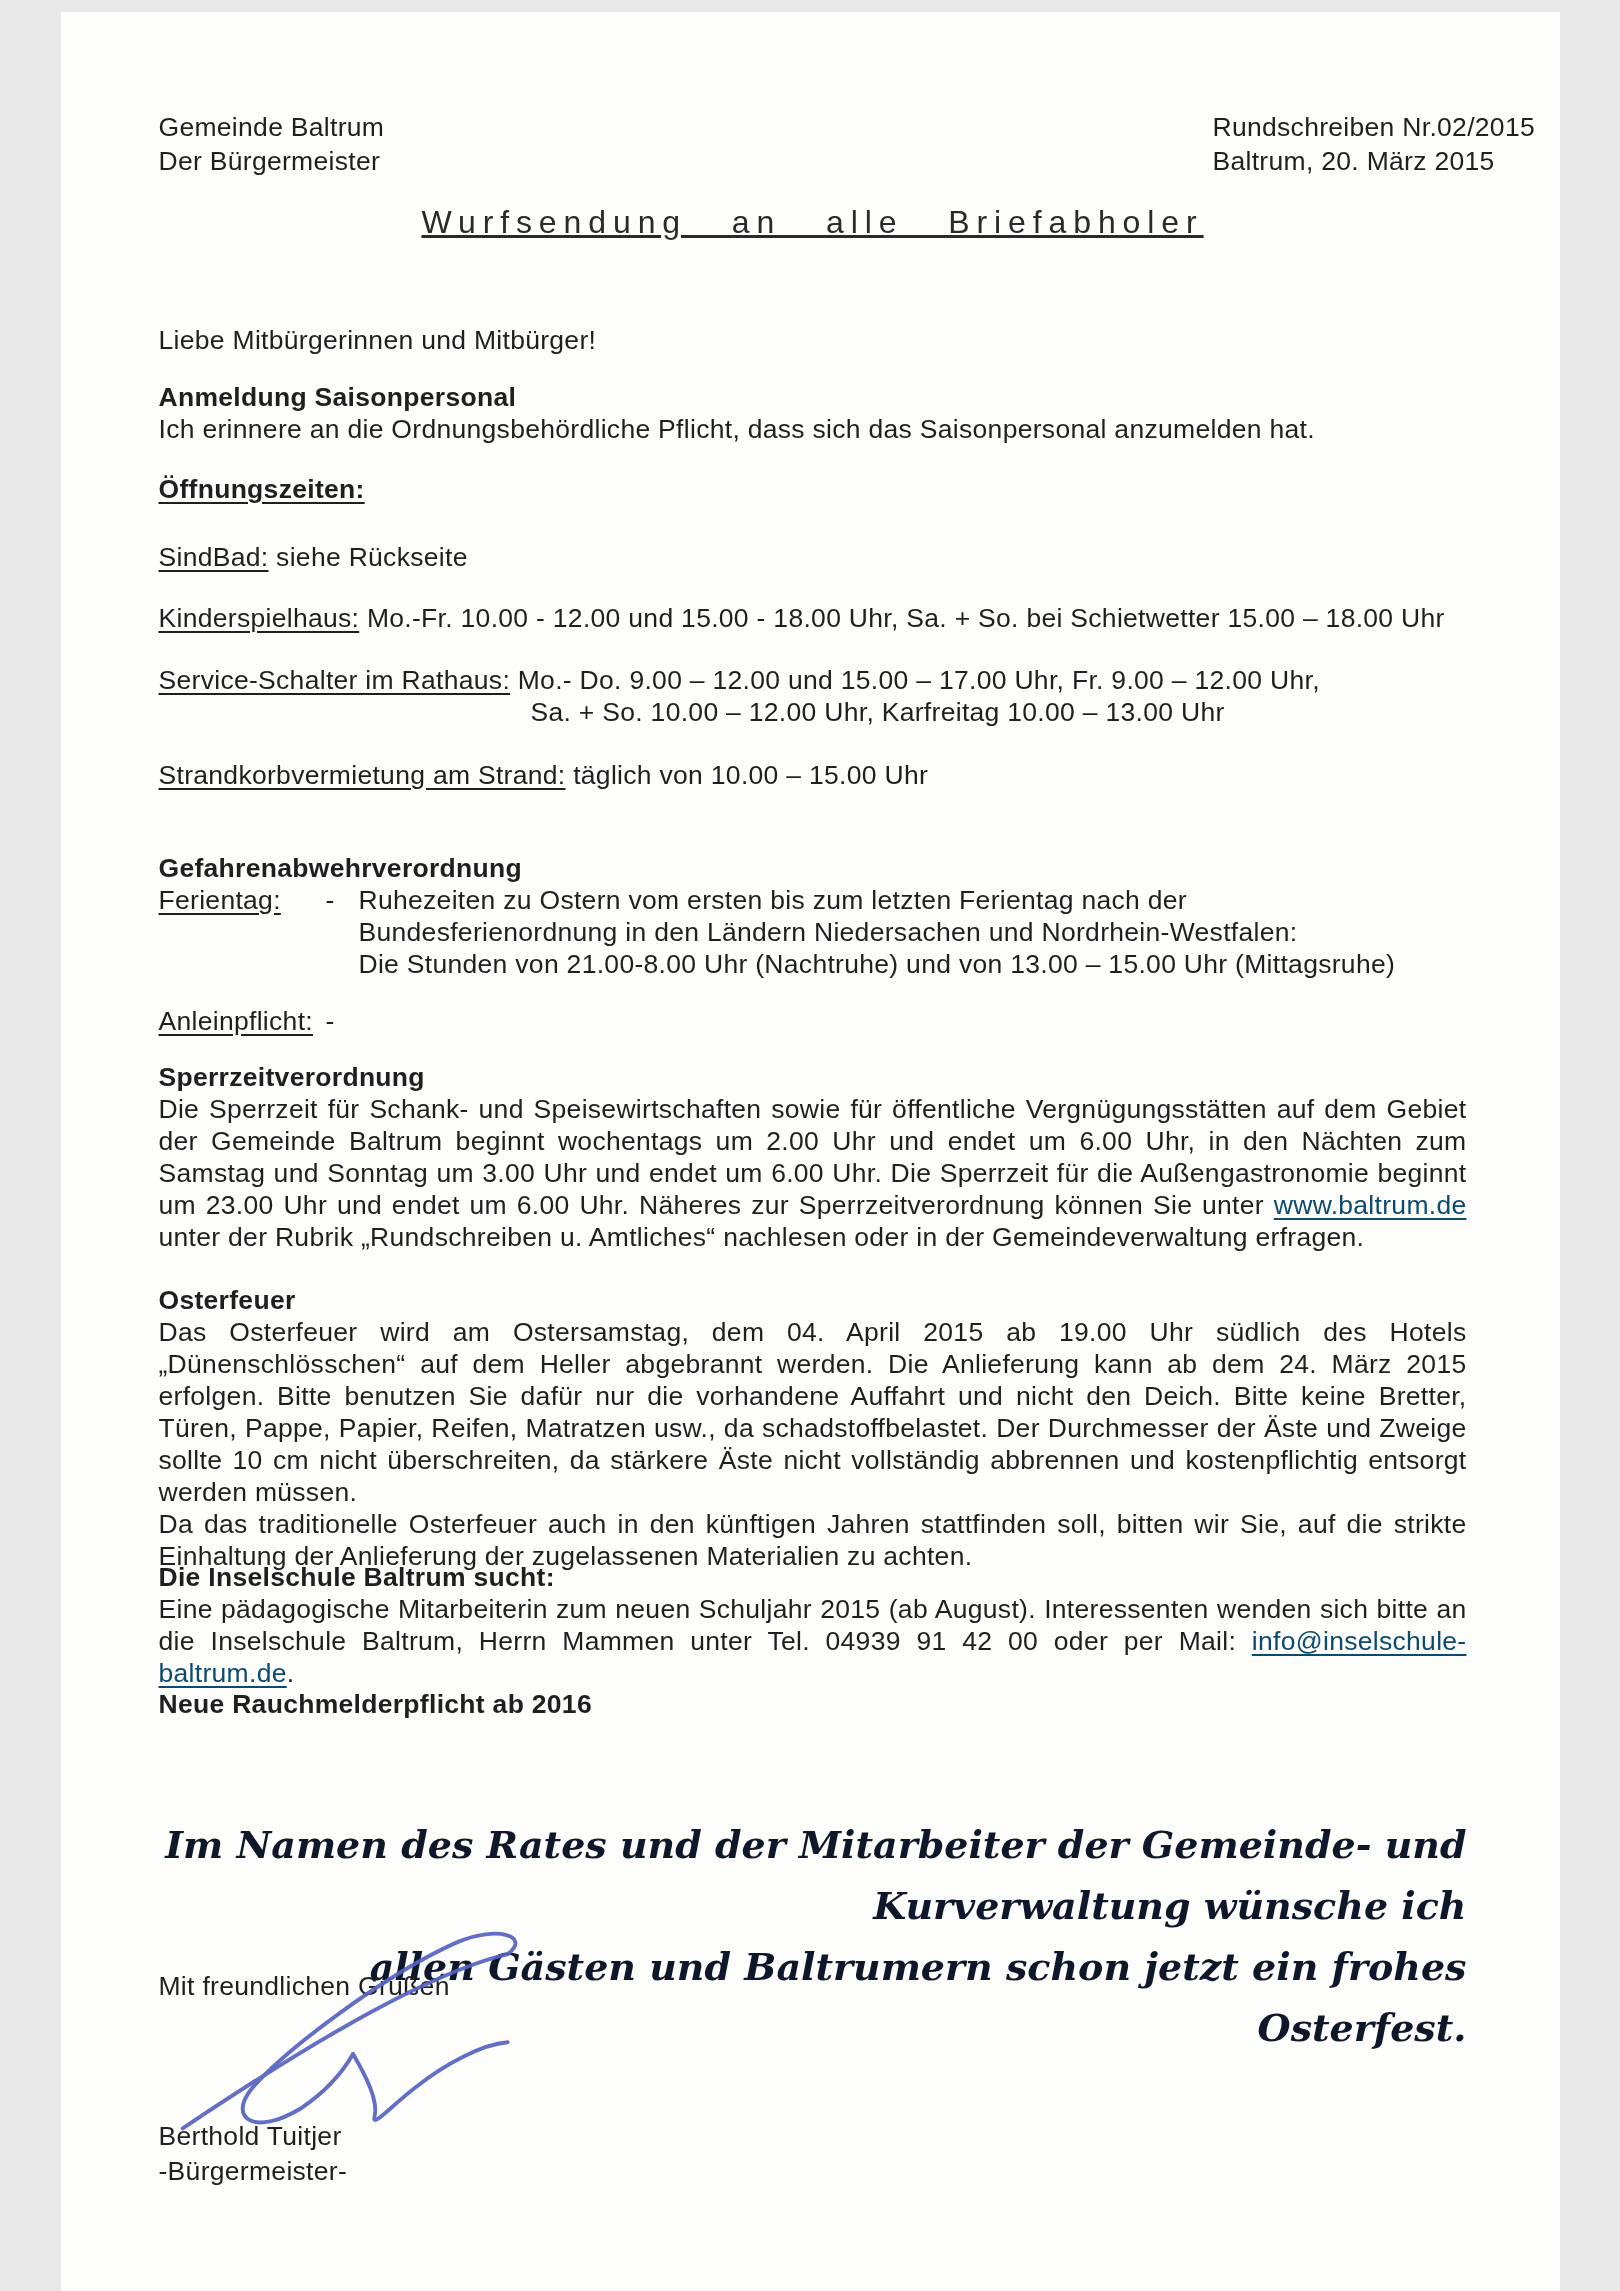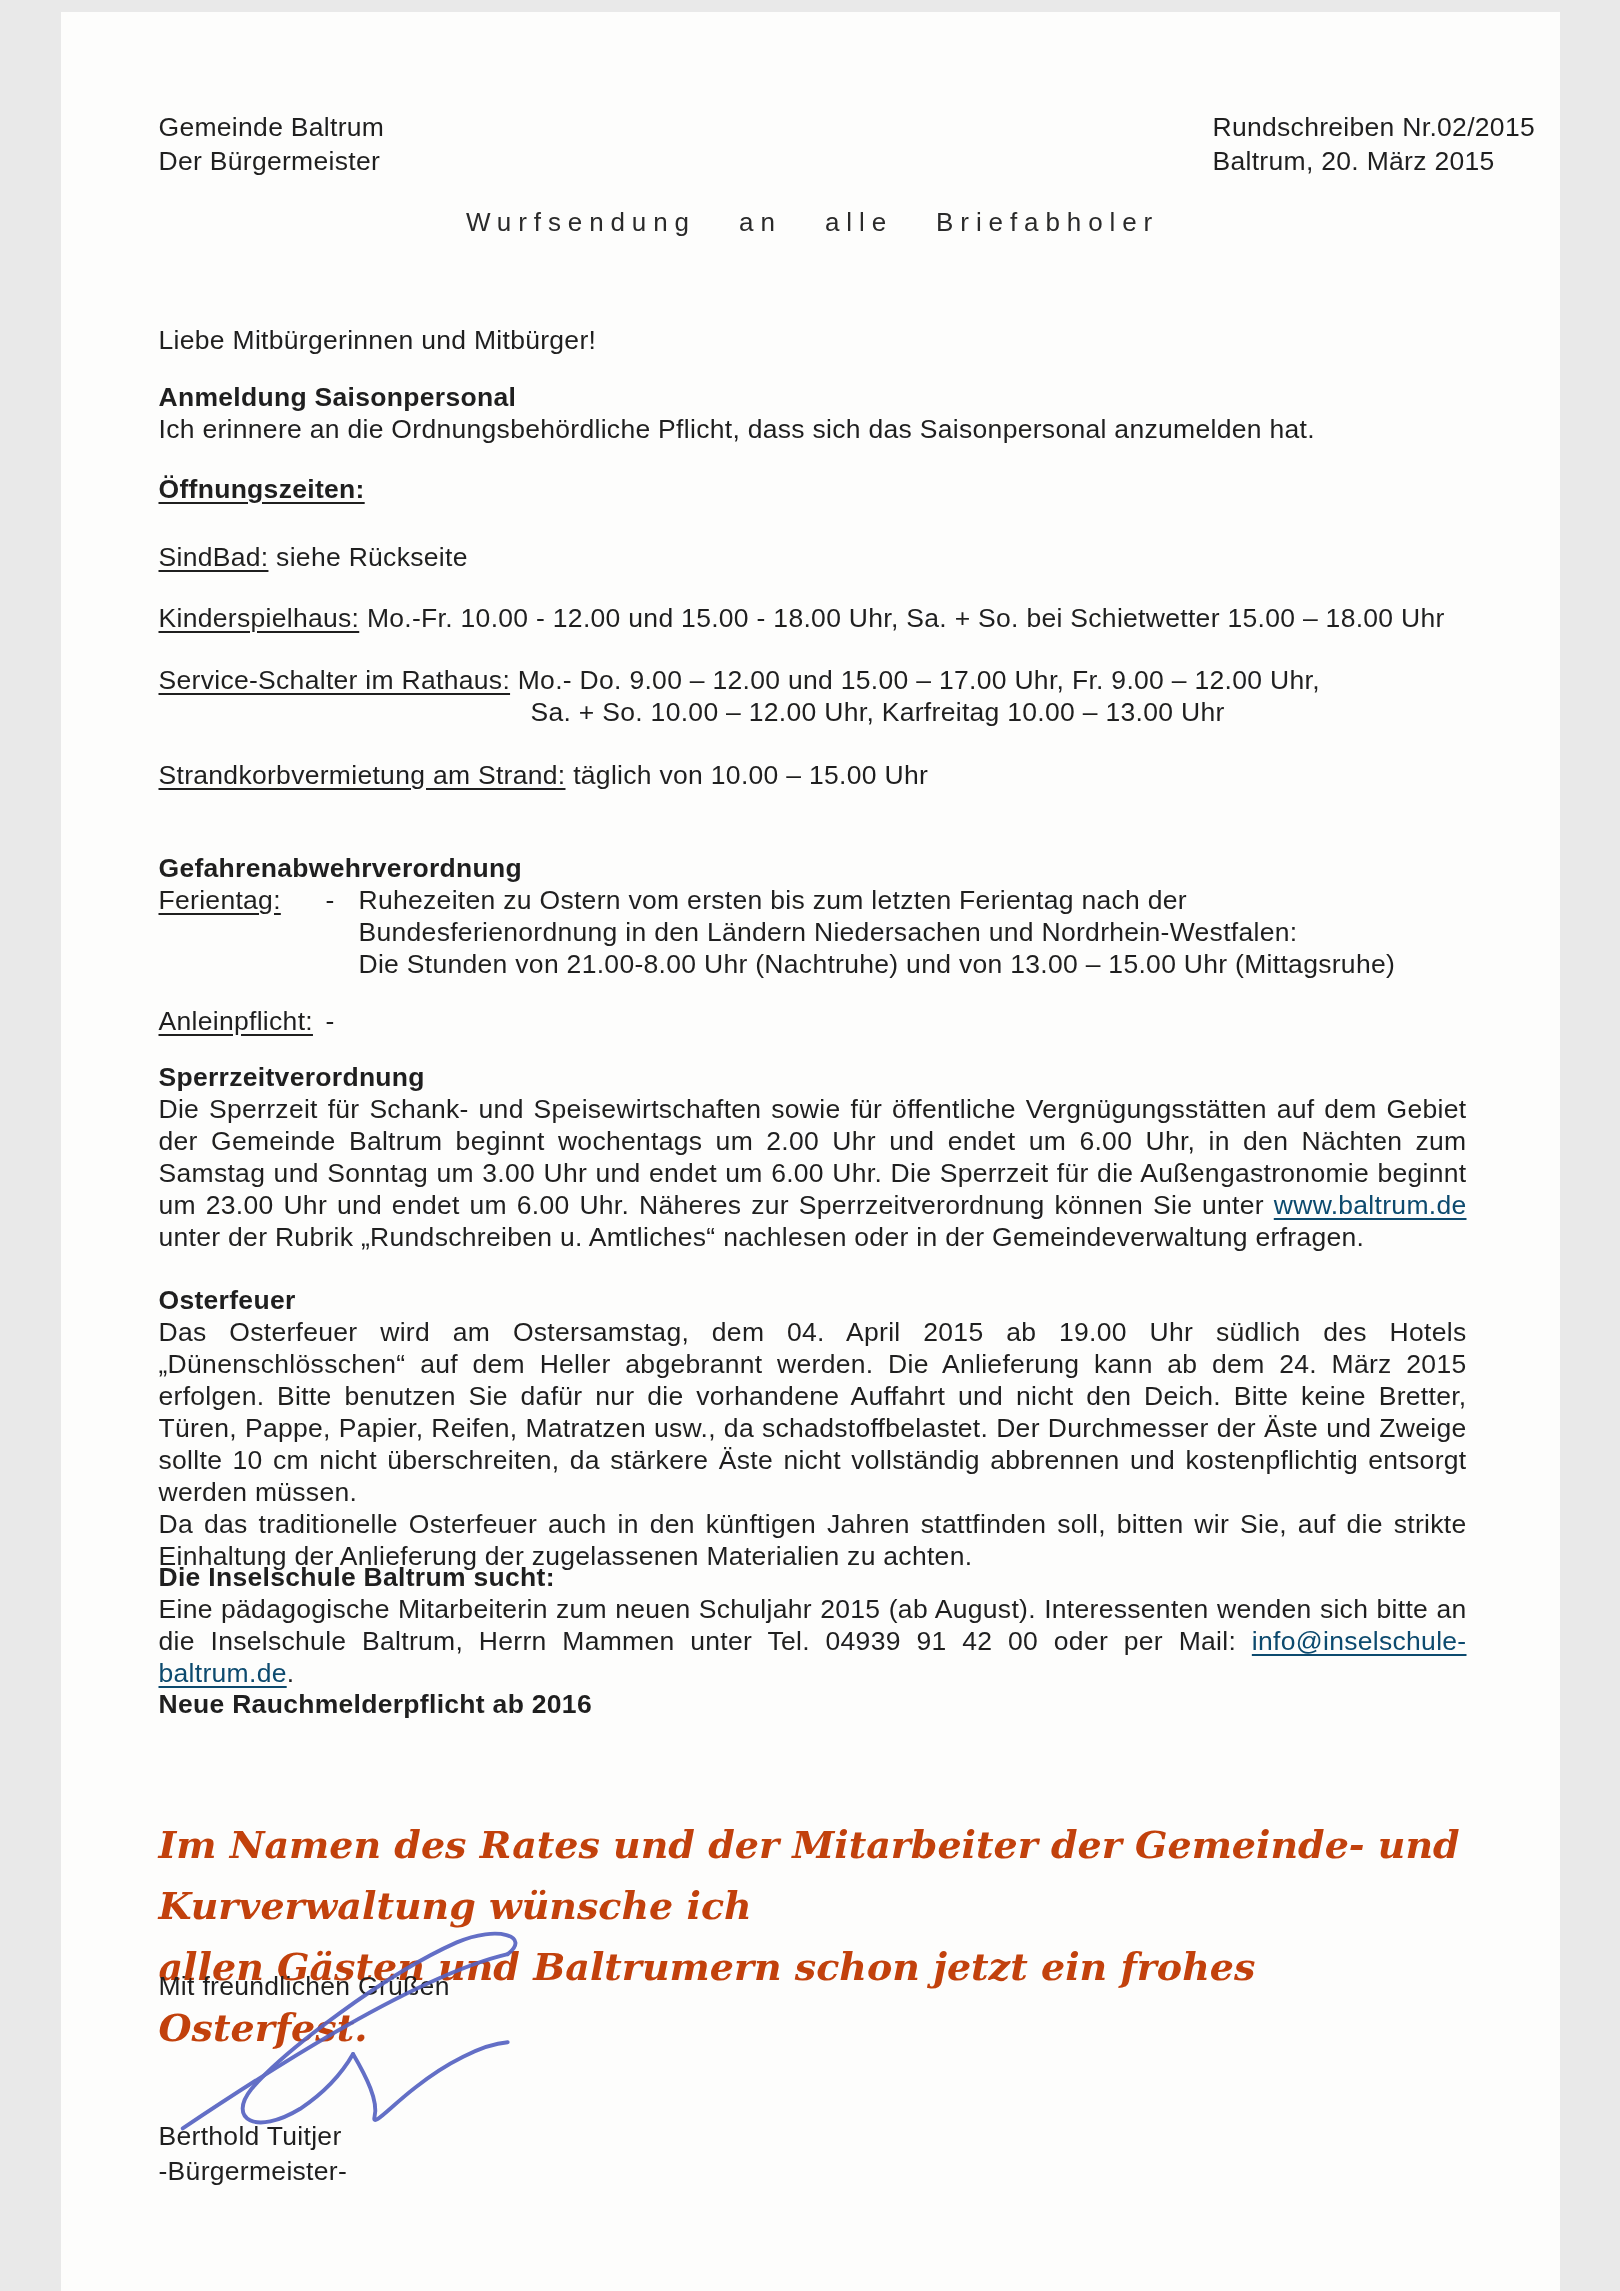--- a/index.html
+++ b/index.html
@@ -14,37 +14,38 @@
     line-height:32px;
     letter-spacing:0.3px;
     overflow:hidden;
   }
   .abs{position:absolute;left:98px;right:93px;}
   .b{font-weight:bold;}
   .u{text-decoration:underline;text-underline-offset:3.9px;}
   .just{text-align:justify;}
   .doc-title{
     text-align:center;
-    font-size:26px;
+    font-size:32px;
     letter-spacing:6.9px;
     word-spacing:29px;
     color:#2a2a2a;
+    text-decoration:underline;
   }
   .hang{display:grid;grid-template-columns:167px 33px auto;}
   .indent2{padding-left:372px;}
   .link-black{color:#0c4a6e;text-decoration:underline;text-underline-offset:3.9px;}
   .link-blue{color:#2f74d0;text-decoration:underline;text-decoration-color:#7fb2e8;text-underline-offset:3.9px;}
   .script{
     font-family:"DejaVu Serif", serif;
     font-style:italic;
     font-weight:bold;
     font-size:38px;
     line-height:61px;
-    text-align:left;
-    color:#c2410c;
+    text-align:right;
+    color:#0f172a;
     letter-spacing:0px;
   }
   .sig-svg{position:absolute;left:106px;top:1903px;}
 </style>
 </head>
 <body>
 
 <div class="page">
 
   <div class="abs" style="top:98px;">

